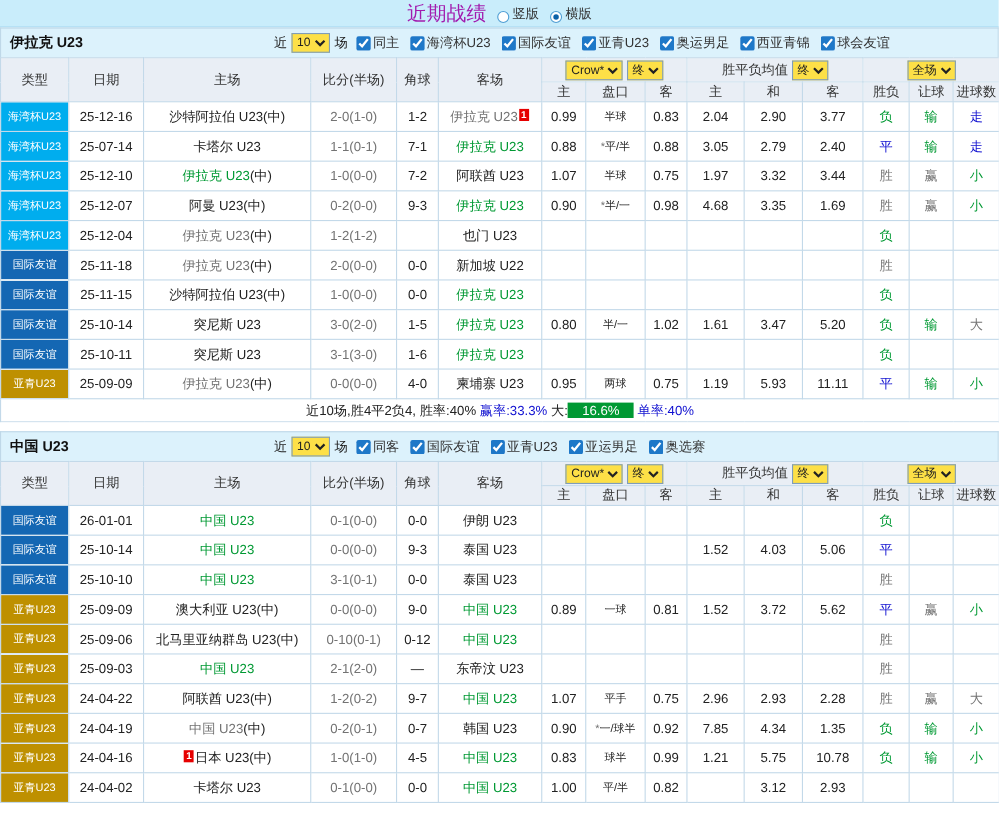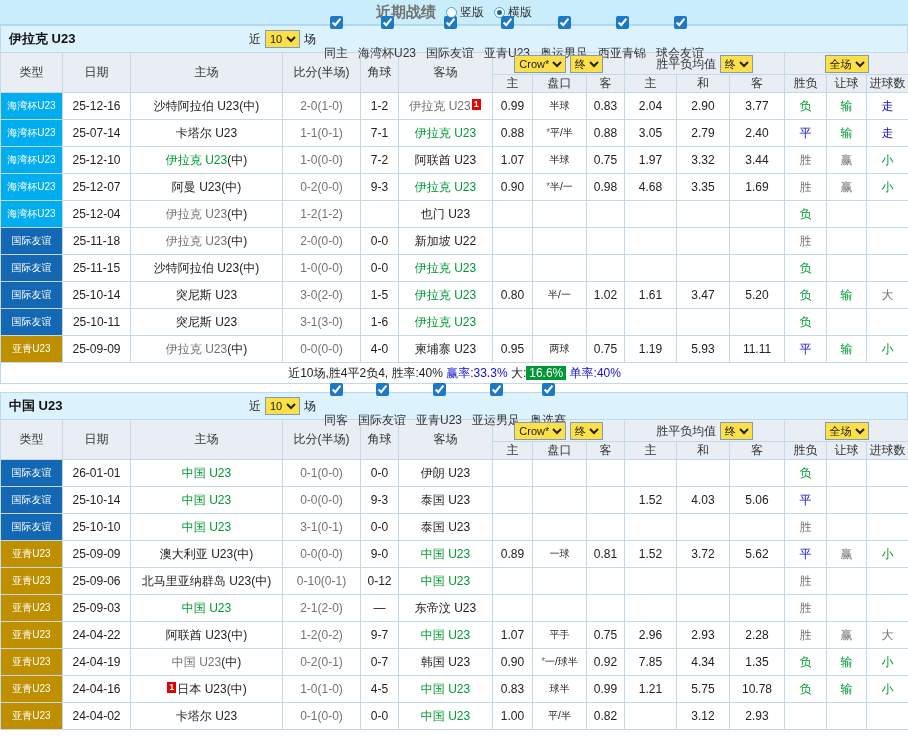--- a/index.html
+++ b/index.html
@@ -7,40 +7,40 @@
   body {
     width:908px; height:752px; overflow:hidden; background:#fff;
     font-family:"Liberation Sans","DejaVu Sans",sans-serif;
     font-size:12px; color:#222;
   }
   
   .topbar {
     height:25px; background:#C9EDFB; border-bottom:1px solid #A9D9F0;
     display:flex; align-items:center; justify-content:center; gap:10px;
   }
-  .topbar .title { font-weight:bold; font-size:15px; color:#737373; }
-  .radio-label { display:inline-flex; align-items:center; gap:3px; cursor:pointer; color:#333; }
+  .topbar .title { font-weight:normal; font-size:18px; color:#a21caf; }
+  .radio-label { display:inline-flex; align-items:flex-end; gap:3px; cursor:pointer; color:#333; }
   .radio {
     width:11px; height:11px; border-radius:50%;
     border:1px solid #4E9ED4; background:#fff; display:inline-block; position:relative;
   }
   .radio.sel::after {
     content:""; position:absolute; left:2px; top:2px; width:5px; height:5px;
     border-radius:50%; background:#0B62A8;
   }
   
   .section-bar {
     height:27px; background:#DCF2FC;
     border:1px solid #BFD8E8; border-bottom:none;
     display:flex; align-items:center; padding:0 8px;
   }
   .section-bar .team { font-weight:bold; font-size:13px; color:#111; width:240px; }
   .filters { display:inline-flex; align-items:center; gap:4px; }
   .checks { display:inline-flex; align-items:center; gap:10px; margin-left:8px; }
-  label.filter { display:inline-flex; align-items:center; gap:16px; color:#333;flex-direction:column; }
+  label.filter { display:inline-flex; align-items:center; gap:2px; color:#333; }
   input[type="checkbox"] { width:13px; height:13px; margin:0; accent-color:#1E78C8; }
   select {
     font-family:inherit; font-size:11px; height:18px;
     border:1px solid #7F9DB9; background:#fde047; color:#222; padding:0;
   }
   
   table { border-collapse:collapse; table-layout:fixed; width:908px; }
   th,td {
     border:1px solid #C3D9E9; text-align:center;
     overflow:hidden; white-space:nowrap; padding:0 1px;
@@ -59,21 +59,21 @@
   .c-none  { color:inherit;text-align:center; }
   .mark { color:#222; }
   td.hcap { font-size:10px;margin-left:40px; }
   .rcard {
     display:inline-block; background:#E60000; color:#fff;
     font-size:9px; line-height:11px; min-width:9px; padding:0 1px;
     vertical-align:text-top; margin:0 1px; font-weight:bold;
   }
   tr.summary-row td { height:21px; background:#fff; }
   .summary-seg.blue { color:#0F0FD0; }
-  .summary-seg.badge-green { background:#009933; color:#fff; padding:0 3px; }
+  .summary-seg.badge-green { background:#009933; color:#fff; padding:0 13px; }
   .gap { height:8px; background:#fff; }
 </style>
 </head>
 <body>
 
 <div class="topbar">
   <span class="title">近期战绩</span>
   <span class="radio-label">
     <span class="radio"></span>
     <span>竖版</span>

